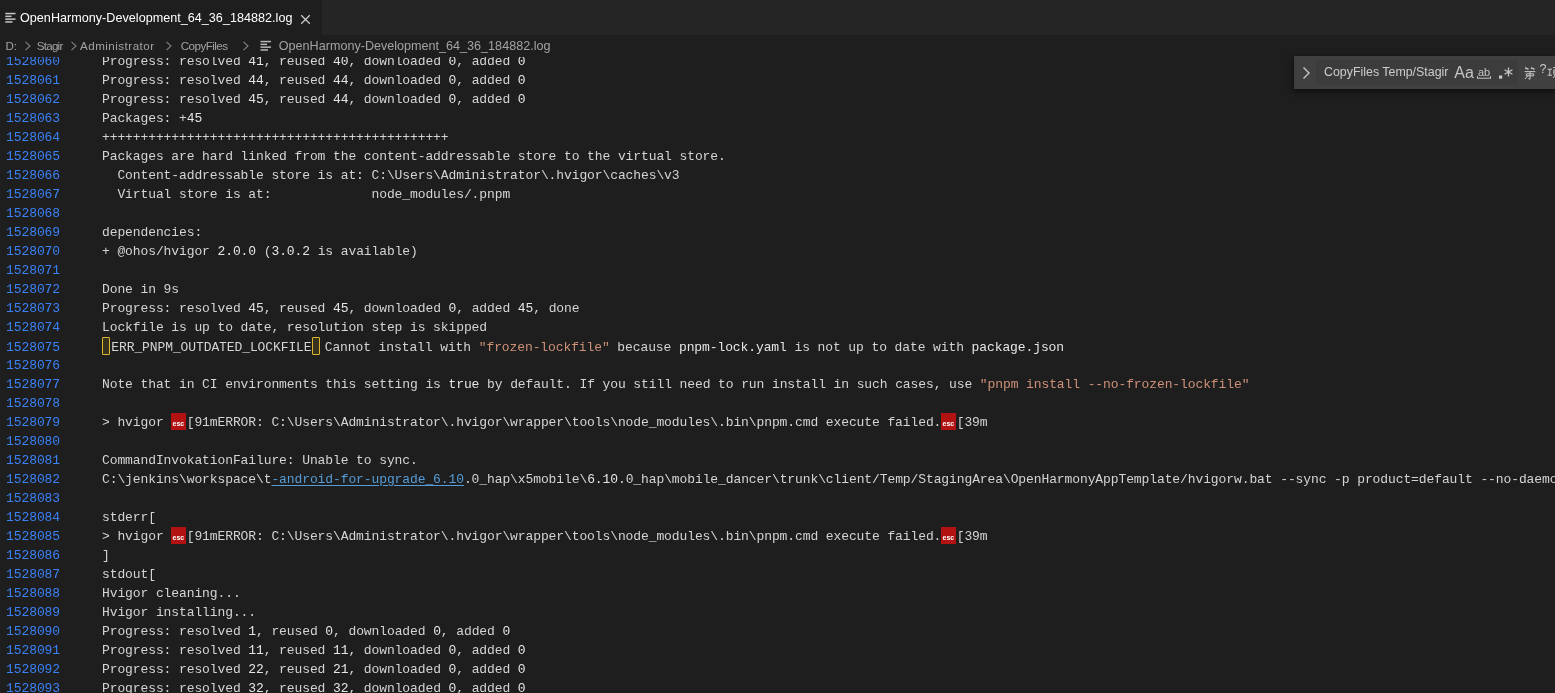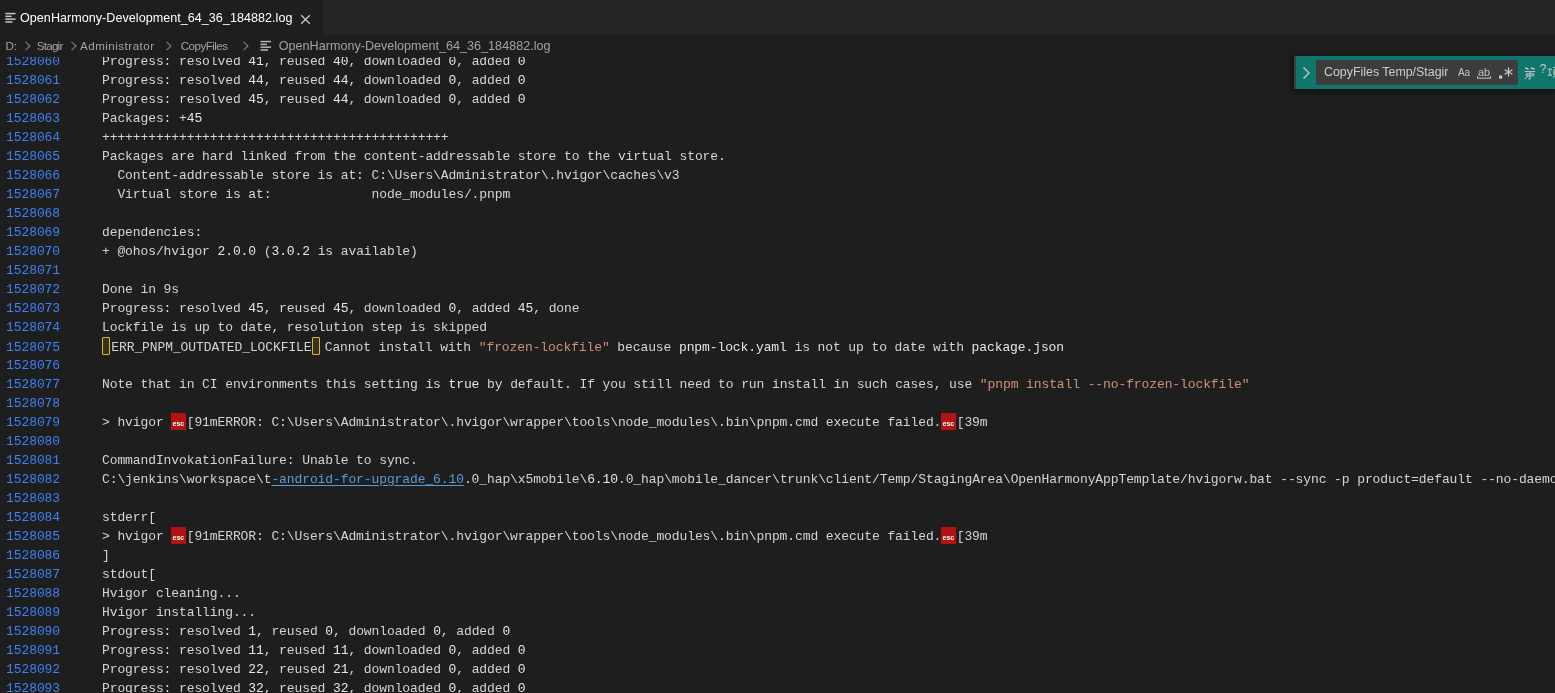--- a/index.html
+++ b/index.html
@@ -20,25 +20,25 @@
 .code{position:absolute;left:0;top:-5px;font-family:"Liberation Mono",monospace;font-size:13px;letter-spacing:-0.101px;line-height:19px;white-space:pre;color:#d4d4d4}
 .row{height:19px}
 .ln{display:inline-block;width:60px;margin-right:42px;text-align:right;color:#3b82f6}
 .n{color:#e5e5e5}
 .s{color:#ce9178}
 .u{color:#569cd6;text-decoration:underline;text-underline-offset:2px}
 .yb1{display:inline-block;width:6px;height:16.2px;border:1.2px solid #ddb62b;background:rgba(221,182,43,.13);border-radius:1px;margin-right:1.3px;vertical-align:-4.3px}
 .yb2{display:inline-block;width:6px;height:16.2px;border:1.2px solid #ddb62b;background:rgba(221,182,43,.13);border-radius:1px;margin-right:-2.5px;vertical-align:-4.3px}
 .esc{display:inline-block;width:14.2px;height:17px;margin-right:1.2px;background:#b31212;color:#ffffff;font-style:normal;font-family:"Liberation Sans",sans-serif;font-size:7px;font-weight:bold;letter-spacing:0;line-height:21px;text-align:center;vertical-align:-4px;overflow:hidden}
 
-.fw{position:absolute;left:1294px;top:56px;width:259px;height:33px;background:#0f766e;border-left:2px solid #3e3e40;box-shadow:0 2px 6px 1px rgba(0,0,0,.5)}
+.fw{position:absolute;left:1294px;top:56px;width:259px;height:33px;background:#404040;border-left:2px solid #3e3e40;box-shadow:0 2px 6px 1px rgba(0,0,0,.5)}
 .fw .chev{position:absolute;left:4px;top:10px}
 .fw .inp{position:absolute;left:20px;top:4px;width:202px;height:25px;background:#3c3c3c;border-radius:2px}
 .fw .itext{position:absolute;left:8px;top:4.5px;font-size:12.4px;color:#cccccc;white-space:nowrap}
-.fw .aa{position:absolute;left:138px;top:5px;width:20px;height:16px;font-size:10px;color:#c5c5c5;text-align:center;line-height:16px}
+.fw .aa{position:absolute;left:138px;top:5px;width:20px;height:16px;font-size:16px;color:#c5c5c5;text-align:center;line-height:16px}
 .fw .cjk{position:absolute;top:9.5px}.fw .qm{position:absolute;left:243.5px;top:5.5px;font-size:12.6px;color:#c8c8c8}
 </style></head>
 <body>
 <div class="tabs">
  <div class="tab">
   <svg class="ticon" width="11" height="12" viewBox="0 0 11 12">
         <g fill="#c5c5c5">
           <rect x="0.3" y="0.8" width="10.2" height="1.5"></rect>
           <rect x="0.3" y="3.6" width="6.2" height="1.5"></rect>
           <rect x="0.3" y="6.4" width="10.2" height="1.5"></rect>

